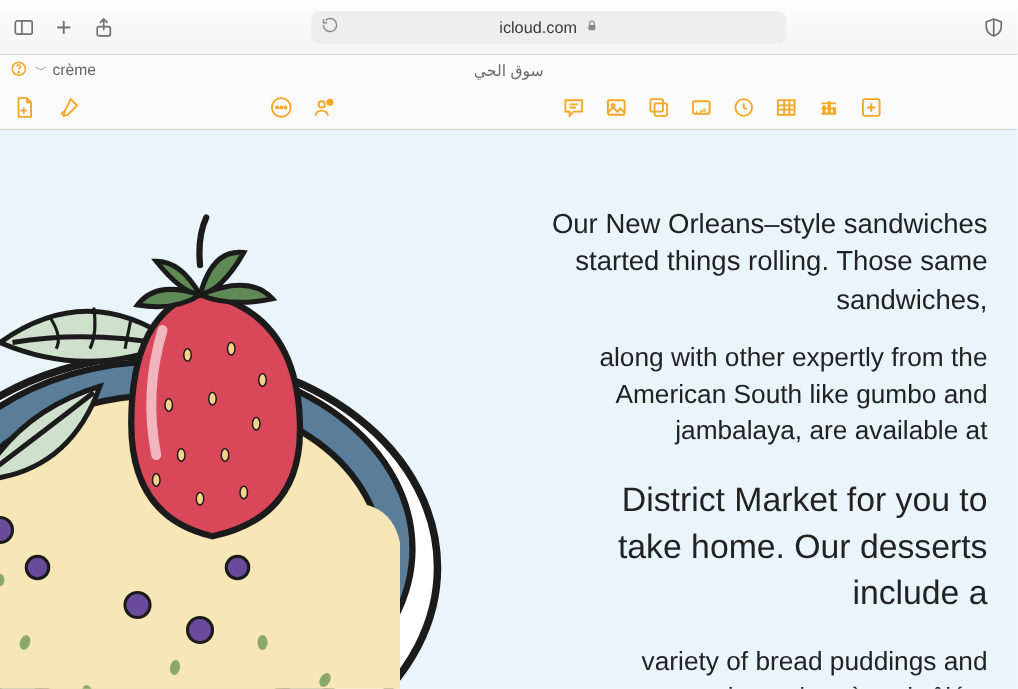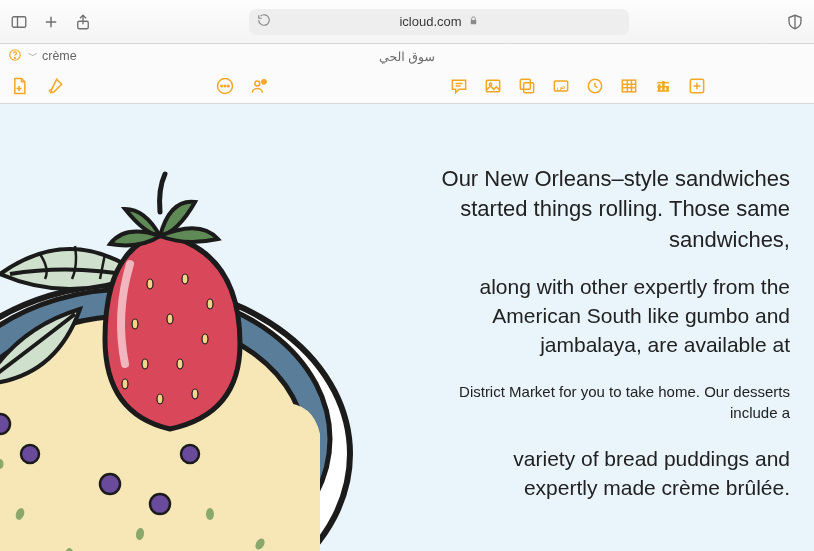--- a/index.html
+++ b/index.html
@@ -86,21 +86,21 @@
     top: 42px;
     width: 420px;
     text-align: right;
     color:#222;
     font-size: 22px;
     line-height: 1.38;
     margin-top: 18px;
   }
   .textcol p { margin-bottom: 22px; }
   .textcol .p2 { font-size:21px; margin-top: -4px; padding-left:40px; }
-  .textcol .p3 { font-size:15px; padding-left:80px; }
+  .textcol .p3 { font-size:27px; padding-left:80px; }
   .textcol .p4 { font-size:21px; padding-left:100px; }
 </style>
 </head>
 <body>
 
 <div class="browser-bar">
   <div class="browser-left">
     <span class="browser-icon">
       <svg viewBox="0 0 24 24" fill="none" stroke="#707070" stroke-width="1.8">
           <rect x="3" y="5" width="18" height="14" rx="2"></rect>

